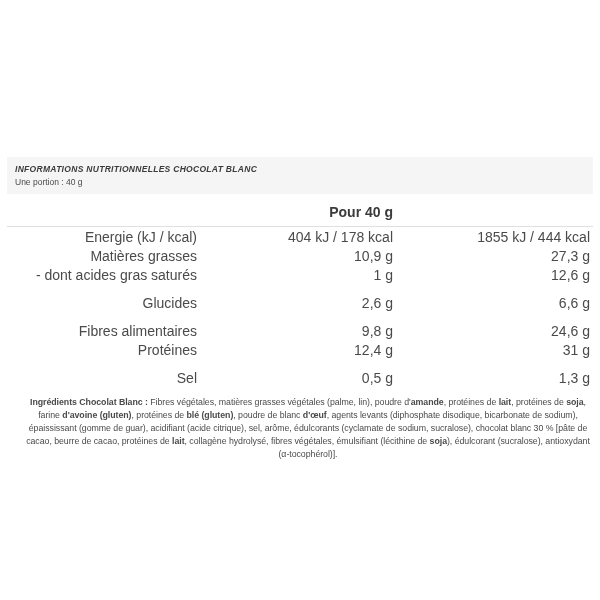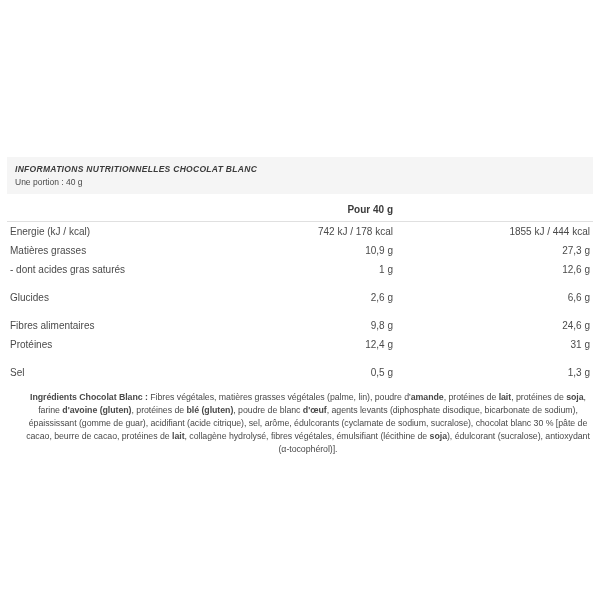--- a/index.html
+++ b/index.html
@@ -38,22 +38,22 @@
     font-size: 8.5px;
     color: var(--text, #4a4a4a);
     line-height: 10px;
     margin-top: 3px;
   }
   .grid3 {
     display: grid;
     grid-template-columns: 190px 196px 1fr;
     align-items: center;
   }
-  .c { font-size: 10px; color: var(--text, #4a4a4a); }
-  .c.l { text-align: left; padding-left: 3px; }
+  .c { font-size: 14px; color: var(--text, #4a4a4a); }
+  .c.l { text-align: right; padding-left: 3px; }
   .c.r { text-align: right; }
   .c.last { padding-right: 3px; }
   .thead {
     padding: 10px 0 6px 0;
     border-bottom: 1px solid var(--border, #e0e0e0);
   }
   .thead .c { font-weight: bold; color: var(--title-text, #3b3b3b); }
   .tgroup { margin-bottom: 9px; }
   .tgroup:first-child { margin-top: 0; }
   .trow { height: 19px; }
@@ -80,21 +80,21 @@
 
     <div class="thead grid3">
       <span class="c l"></span>
       <span class="c r">Pour 40 g</span>
     </div>
 
     <div id="tbody">
         <div class="tgroup">
           <div class="trow grid3">
             <span class="c l">Energie (kJ / kcal)</span>
-            <span class="c r">742 kJ / 178 kcal</span>
+            <span class="c r">404 kJ / 178 kcal</span>
             <span class="c r last">1855 kJ / 444 kcal</span>
           </div>
           <div class="trow grid3">
             <span class="c l">Matières grasses</span>
             <span class="c r">10,9 g</span>
             <span class="c r last">27,3 g</span>
           </div>
           <div class="trow grid3">
             <span class="c l">- dont acides gras saturés</span>
             <span class="c r">1 g</span>

